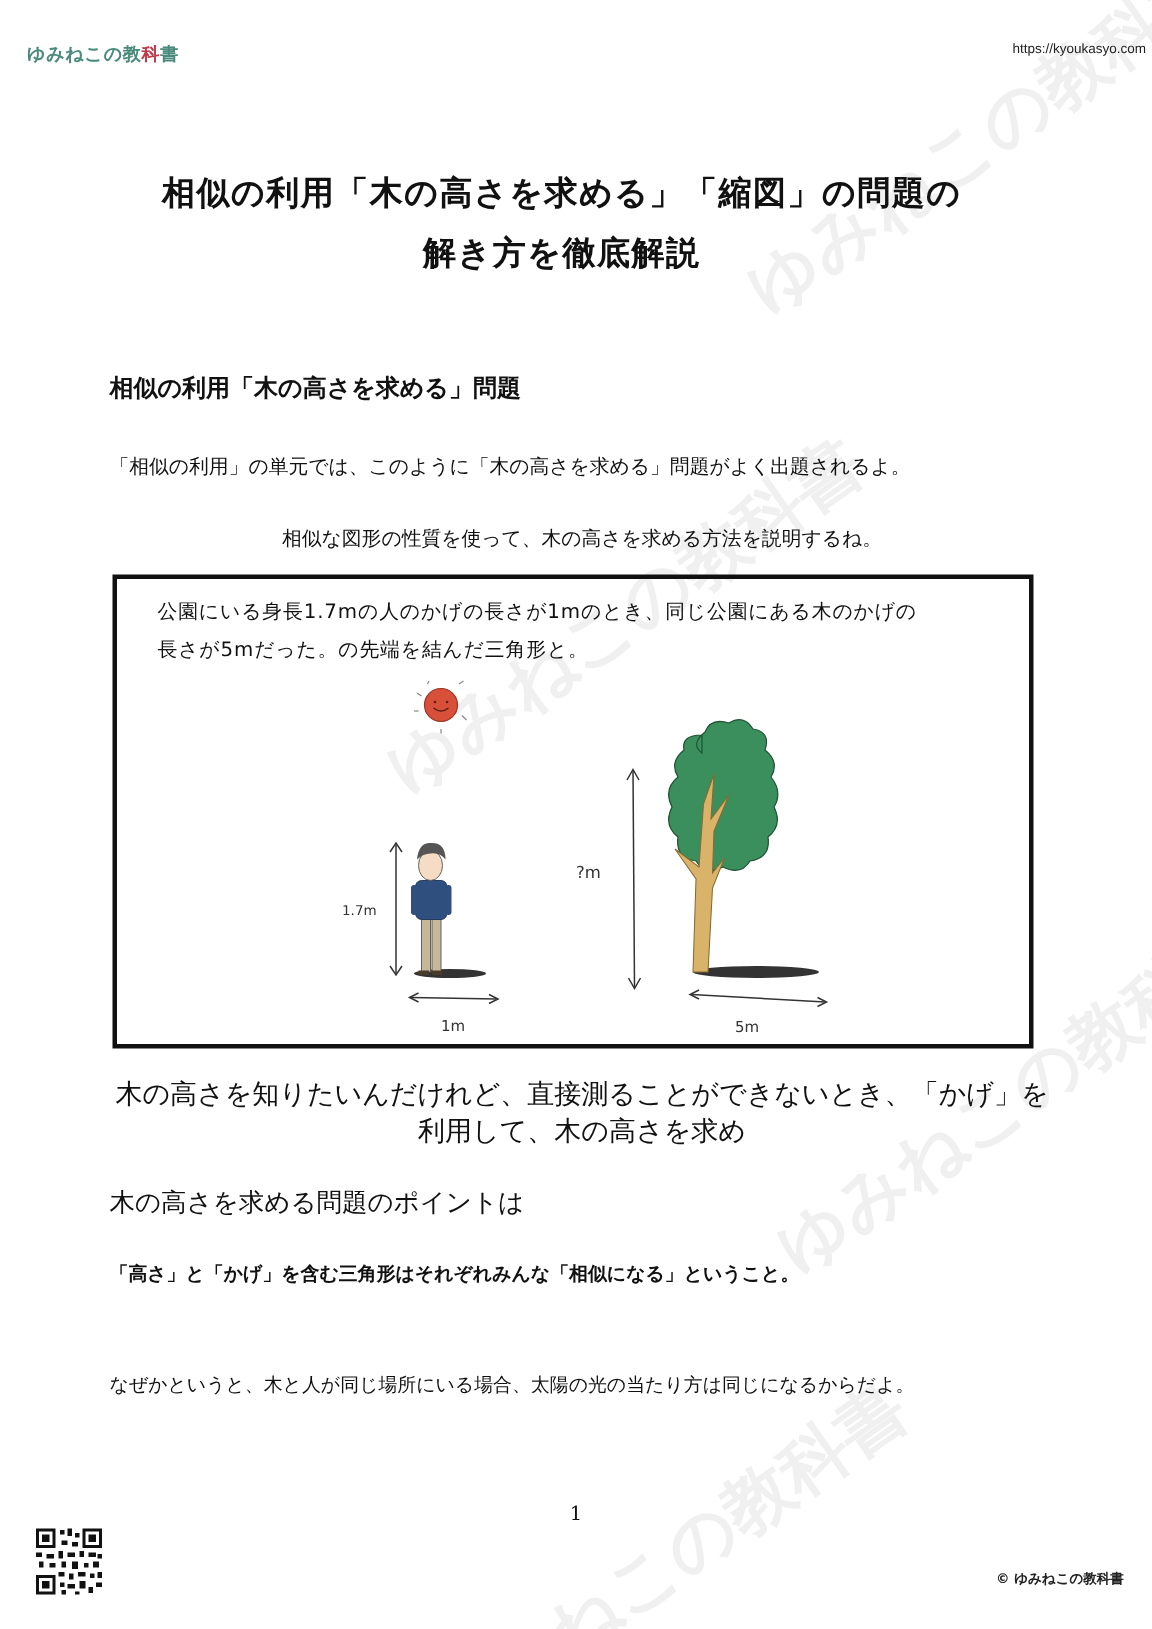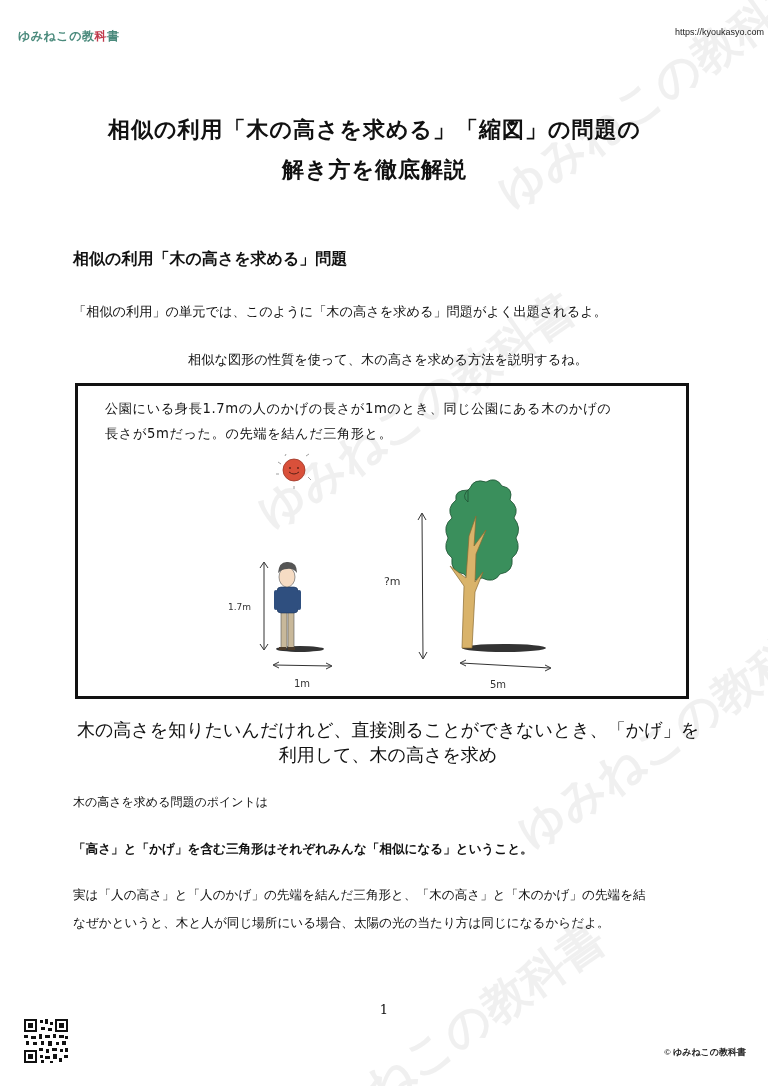--- a/index.html
+++ b/index.html
@@ -40,21 +40,21 @@
     position: absolute; left: 27px; top: 10px; font-size: 13.2px; line-height: 25px;
     width: 570px; letter-spacing: 0.6px;
   }
   .figure { position: absolute; left: 0; top: 0; width: 608px; height: 310px; }
   .page-num {
     position: absolute; left: 0; width: 768px; top: 1002px; text-align: center;
     font-size: 13px; font-family: "DejaVu Serif", serif;
   }
   .qr { position: absolute; left: 23px; top: 1018px; width: 46px; height: 46px; }
   .copyright {
-    position: absolute; left: 664px; top: 1046px; font-size: 9px; font-weight: bold; color: #222; font-family: Liberation Serif, serif;
+    position: absolute; left: 664px; top: 1046px; font-size: 9px; font-weight: bold; color: #222;
   }
   .watermark {
     position: absolute; font-size: 46px; color: rgba(160,160,160,0.16);
     transform: rotate(-35deg); white-space: nowrap; pointer-events: none; font-weight: bold;
   }
 </style>
 </head>
 <body>
 
 <div class="watermark" style="left:470px; top:60px;">ゆみねこの教科書</div>
@@ -145,24 +145,23 @@
       <path d="M388 274 L382 277 L388 280"></path>
       <path d="M467 279 L473 282 L467 285"></path>
     </g>
     <text x="412" y="302" font-size="10" fill="#333" font-family="DejaVu Sans, sans-serif">5m</text>
   </svg>
 </div>
 
 <div class="p" style="top:717px; font-size:18px;text-align:center;">
   <div>木の高さを知りたいんだけれど、直接測ることができないとき、「かげ」を利用して、木の高さを求め</div>
 </div>
-<div class="p" style="top:790px; font-size:12px;">木の高さを求める問題のポイントは</div>
+<div class="p" style="top:790px; font-size:17px;">木の高さを求める問題のポイントは</div>
 <div class="p" style="top:836px; font-size:12.6px;font-weight:bold;">「高さ」と「かげ」を含む三角形はそれぞれみんな「相似になる」ということ。</div>
 <div class="p" style="top:882px; font-size:12.6px;">
-  <div>実は「人の高さ」と「人のかげ」の先端を結んだ三角形と、「木の高さ」と「木のかげ」の先端を結</div>
 </div>
 <div class="p" style="top:910px; font-size:12.6px;">なぜかというと、木と人が同じ場所にいる場合、太陽の光の当たり方は同じになるからだよ。</div>
 
 <div class="page-num">1</div>
 
 <svg class="qr" viewBox="0 0 46 46">
   <rect width="46" height="46" fill="#fff"></rect>
   <g fill="#111">
     <rect x="1" y="1" width="13" height="13"></rect>
       <rect x="3" y="3" width="9" height="9" fill="#fff"></rect>

